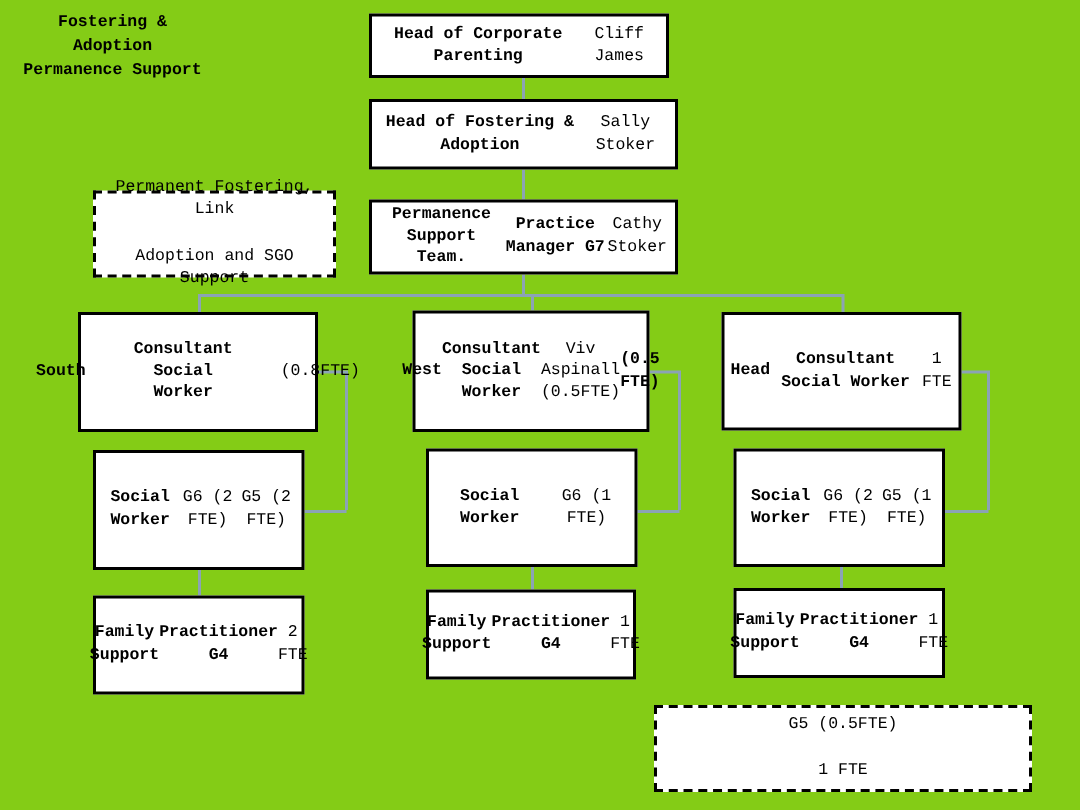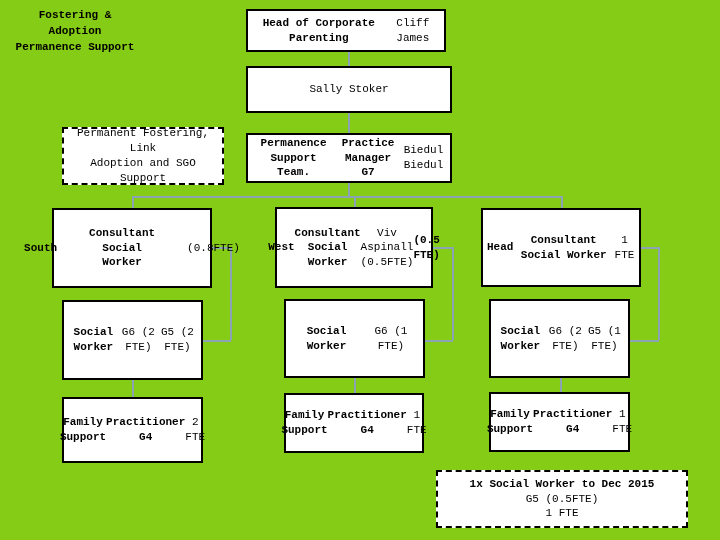--- a/index.html
+++ b/index.html
@@ -8,21 +8,21 @@
     font-family:Liberation Mono, monospace;color:#000;
   }
   .box{
     position:absolute;border:2.5px solid #000;background:#fff;
     display:flex;justify-content:center;align-items:center;
     text-align:center;font-size:11px;line-height:1.32;box-sizing:border-box;padding:2px 4px;
   }
   .dashedbox{
     position:absolute;border:2px dashed #000;background:#fff;
     display:flex;flex-direction:column;justify-content:center;align-items:center;
-    text-align:center;font-size:11px;line-height:1.35;box-sizing:border-box;padding:2px 4px;
+    text-align:center;font-size:11px;line-height:1.35;box-sizing:border-box;padding:2px 4px;gap:16px;
   }
   .b{font-weight:bold;}
   .hline,.vline{position:absolute;background:#8ba3b5;}
   .hline{height:1.5px;}
   .vline{width:1.5px;}
   #page-title{
     position:absolute;left:10px;top:8px;width:130px;text-align:center;
     font-weight:bold;font-size:11px;line-height:1.45;white-space:pre-line;
   }
   #side-note{
@@ -62,32 +62,33 @@
   <div class="vline" style="left:132px;top:380px;height:17px;"></div>
   <div class="vline" style="left:354px;top:378px;height:15px;"></div>
   <div class="vline" style="left:560px;top:378px;height:14px;"></div>
 
   <div class="box" style="left:246px;top:9px;width:200px;height:43px;">
     <div class="b">Head of Corporate Parenting</div>
     <div>Cliff James</div>
   </div>
 
   <div class="box" style="left:246px;top:66px;width:206px;height:47px;">
+    <div class="b">Head of Fostering &amp; Adoption</div>
     <div>Sally Stoker</div>
   </div>
 
   <div class="dashedbox" style="left:62px;top:127px;width:162px;height:58px;">
     <div>Permanent Fostering, Link</div>
     <div>Adoption and SGO Support</div>
   </div>
 
   <div class="box" style="left:246px;top:133px;width:206px;height:50px;">
     <div class="b">Permanence Support Team.</div>
     <div class="b">Practice Manager G7</div>
-    <div>Biedul Biedul</div>
+    <div>Cathy Stoker</div>
   </div>
 
   <div class="box" style="left:52px;top:208px;width:160px;height:80px;gap:32px;">
     <div class="b">South</div>
     <div class="b">Consultant Social Worker</div>
     <div>(0.8FTE)</div>
   </div>
 
   <div class="box" style="left:275px;top:207px;width:158px;height:81px;">
     <div class="b">West</div>
@@ -131,18 +132,17 @@
     <div>1 FTE</div>
   </div>
 
   <div class="box" style="left:489px;top:392px;width:141px;height:60px;">
     <div class="b">Family Support</div>
     <div class="b">Practitioner G4</div>
     <div>1 FTE</div>
   </div>
 
   <div class="dashedbox" style="left:436px;top:470px;width:252px;height:58px;">
-    <div class="b">1x Social Worker to Dec 2015</div>
     <div>G5 (0.5FTE)</div>
     <div>1 FTE</div>
   </div>
 
 </div>
 
 </body></html>

